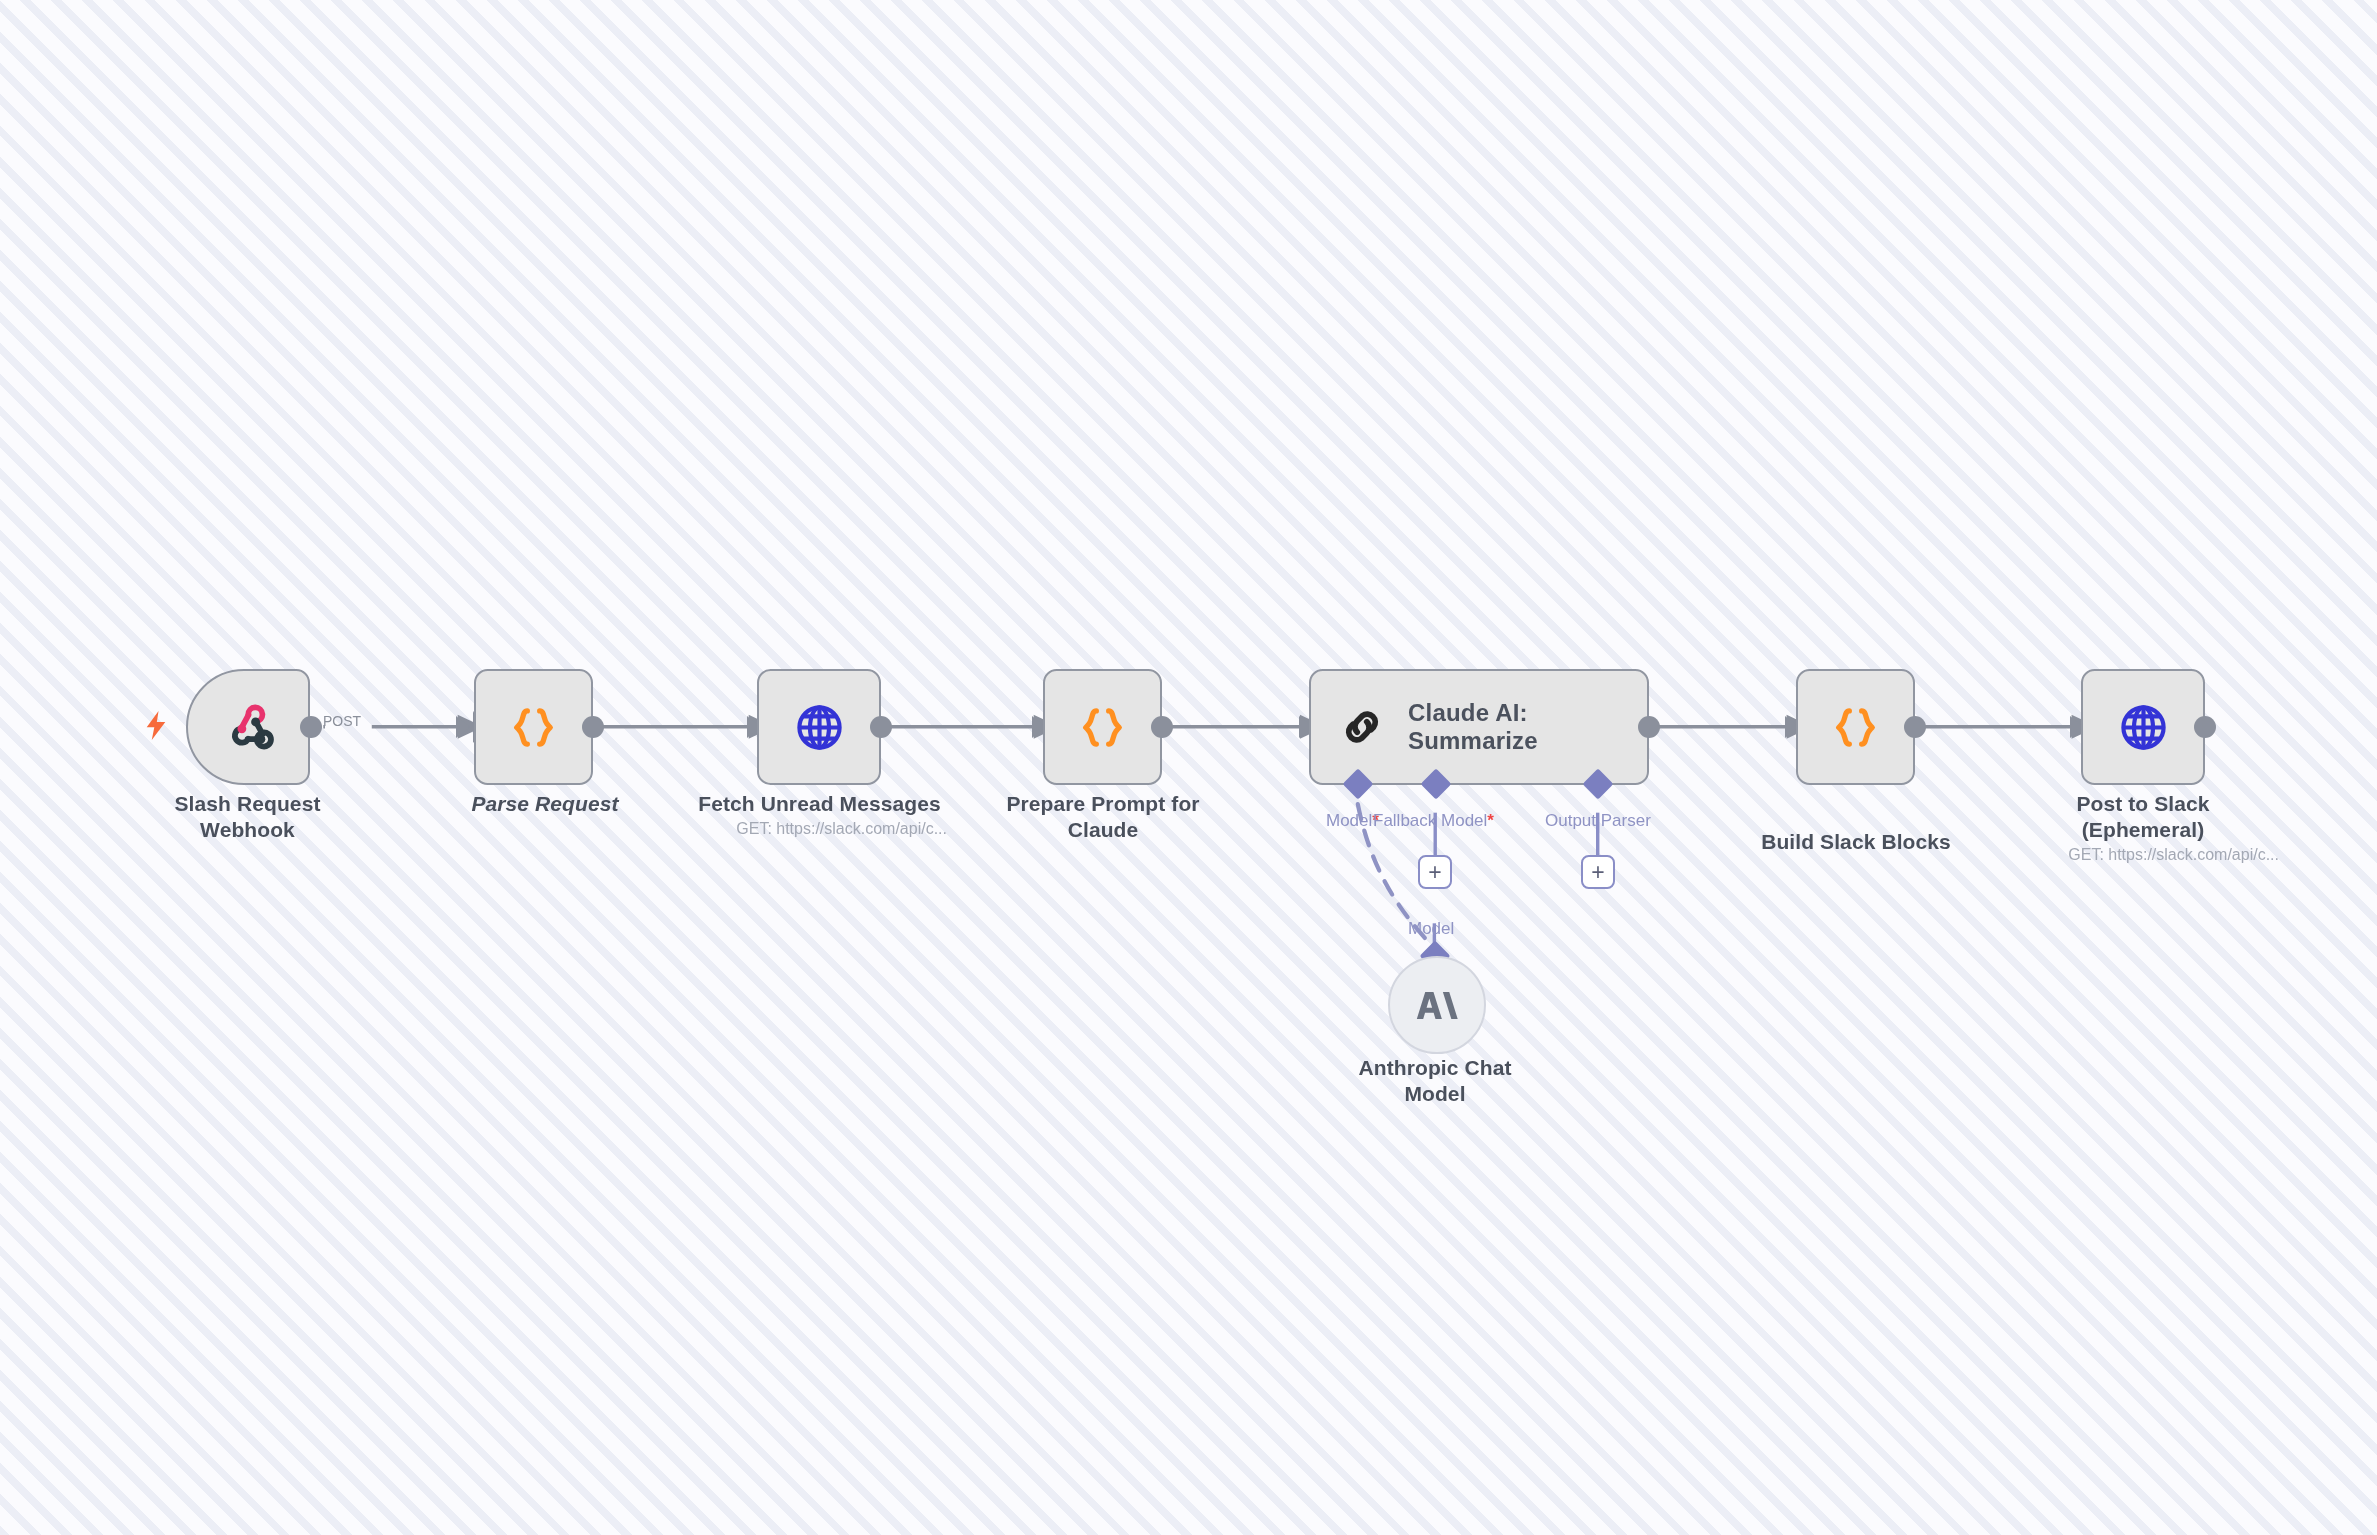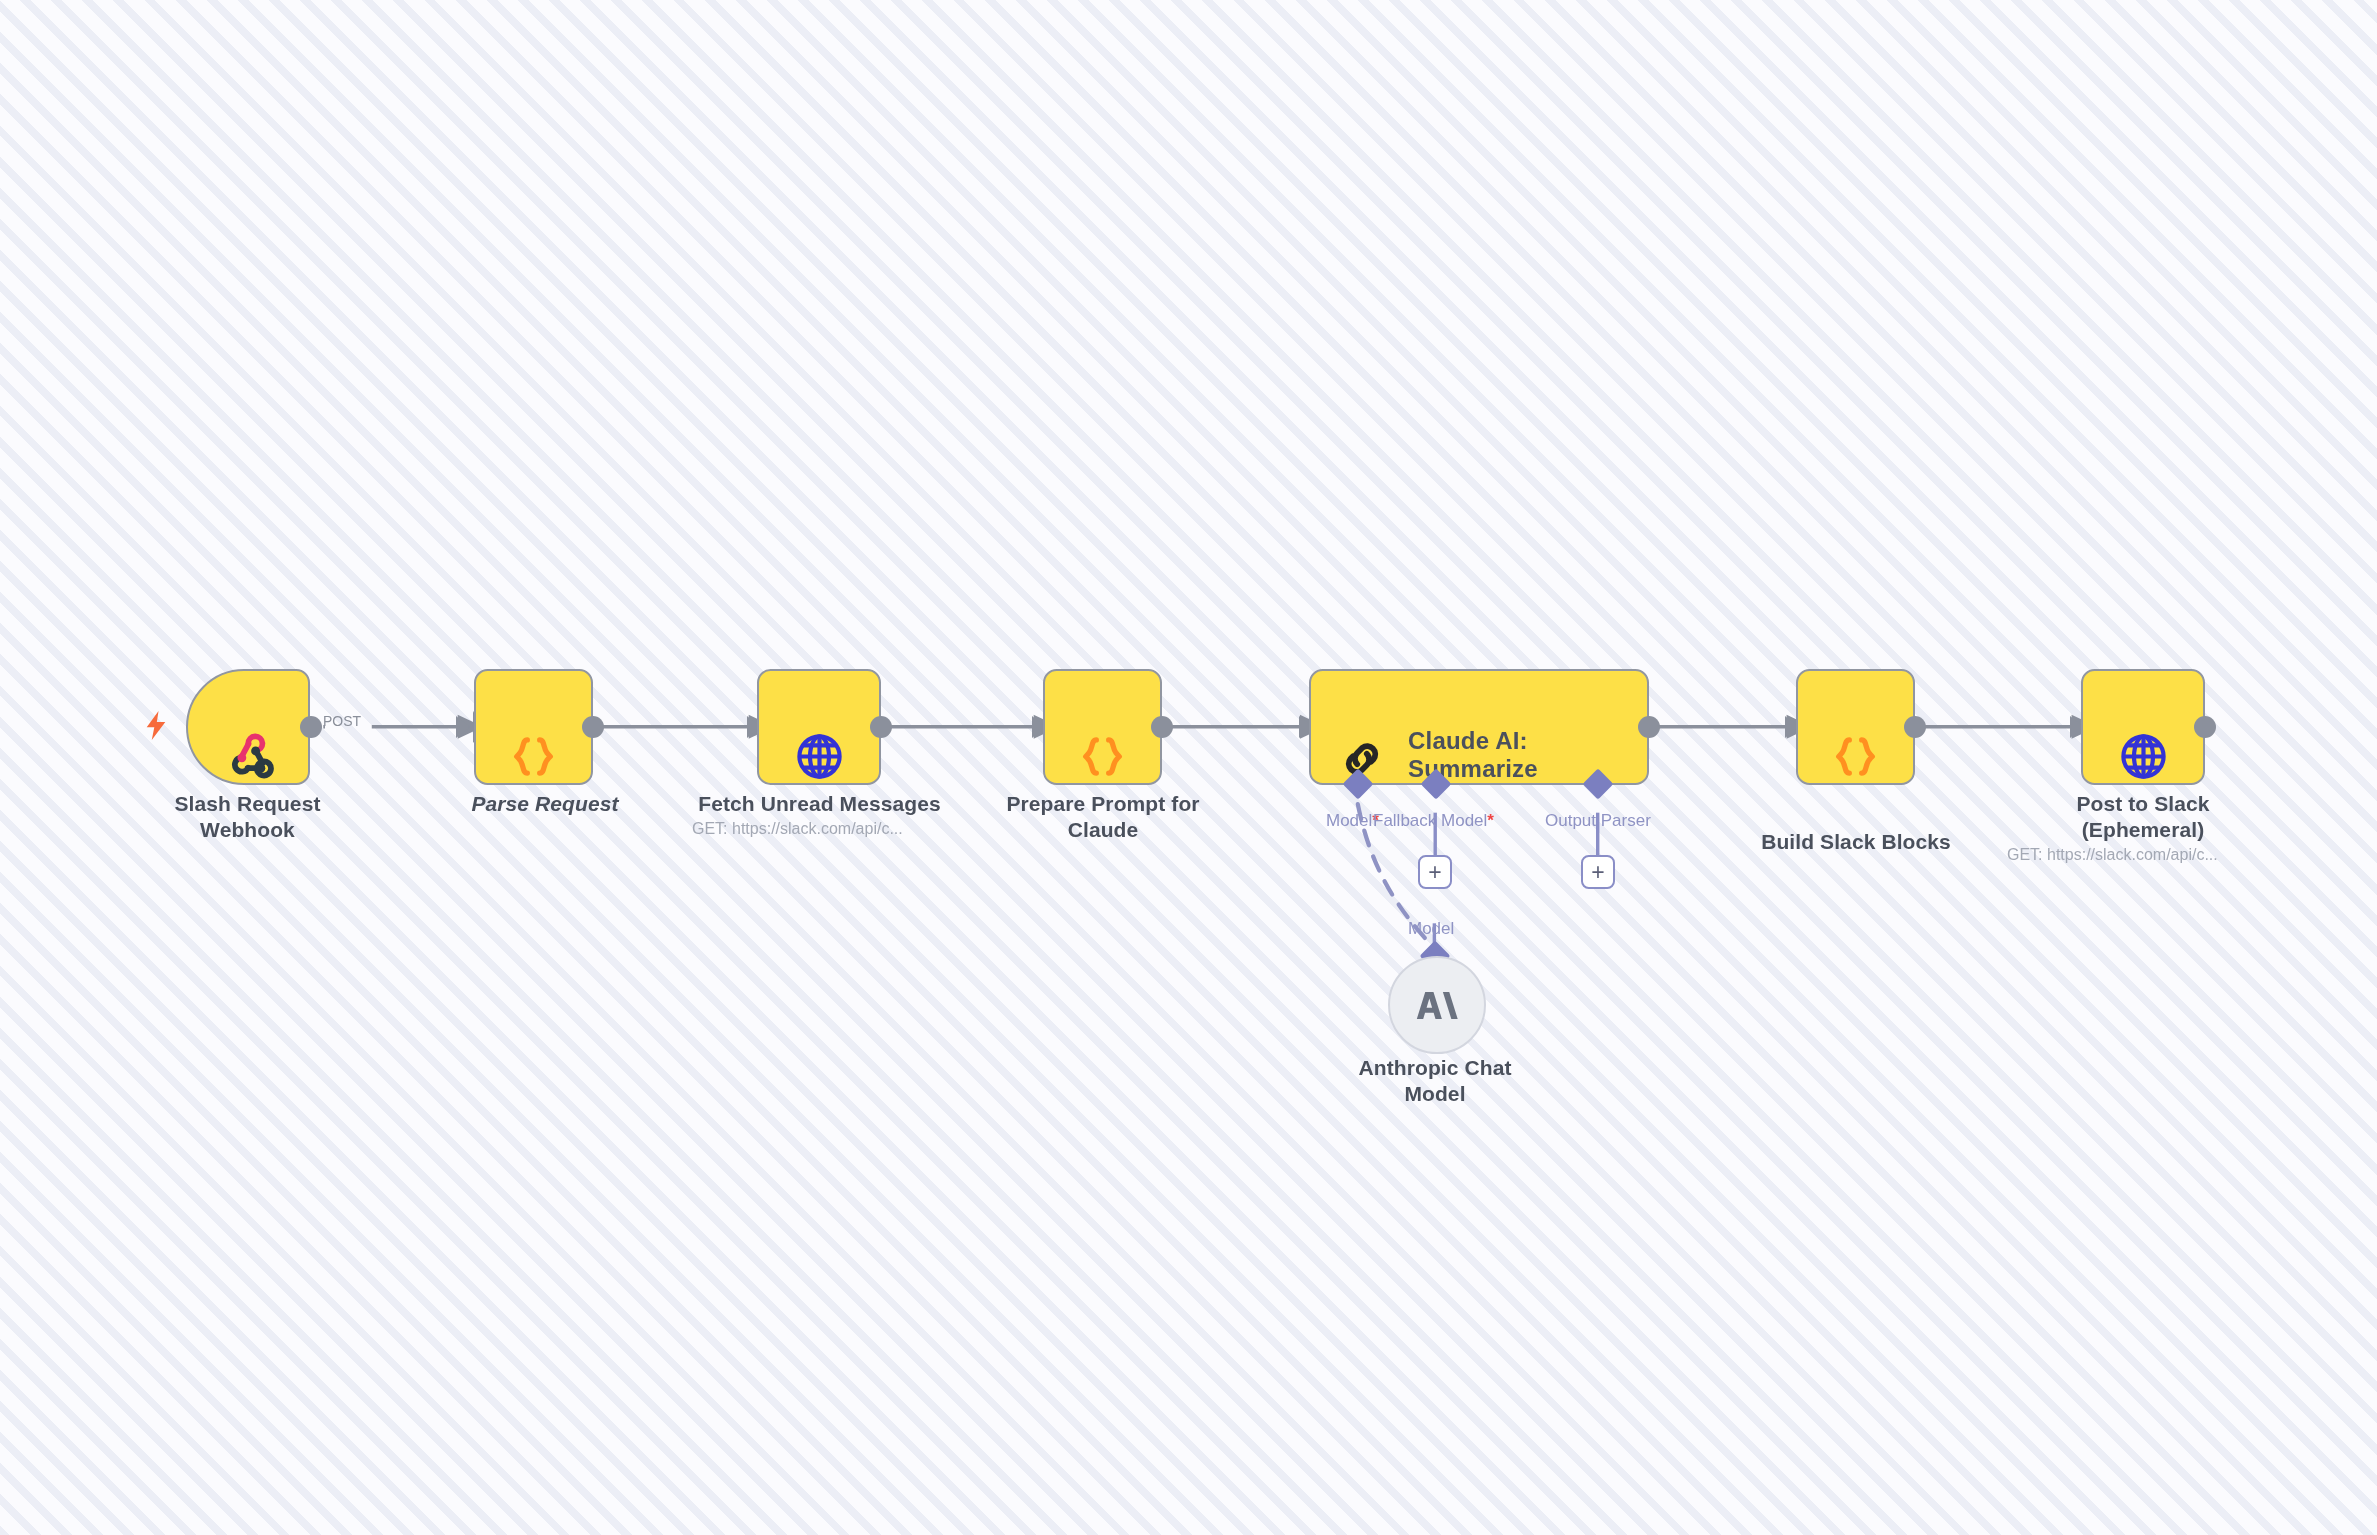--- a/index.html
+++ b/index.html
@@ -10,30 +10,30 @@
     background-image:repeating-linear-gradient(45deg,
        #eceef6 0px, #eceef6 7.7px,
        #fbfbfe 7.7px, #fbfbfe 22px);
   }
   #canvas{position:relative;width:2377px;height:1536px;}
 
   
   #edges{position:absolute;left:0;top:0;width:2377px;height:1536px;pointer-events:none;}
 
   
-  .node{position:absolute;box-sizing:border-box;background:#fde047;
+  .node{position:absolute;box-sizing:border-box;background:#e5e5e5;
         border:2.6px solid #9196a1;border-radius:13.6px;
-        display:flex;align-items:flex-end;justify-content:center;}
+        display:flex;align-items:center;justify-content:center;}
   .node.trigger{border-top-left-radius:58px;border-bottom-left-radius:58px;}
   .node.wide{justify-content:flex-start;}
 
   .nodelabel{position:absolute;text-align:center;color:#4a505c;
              font-size:21px;font-weight:600;line-height:25.5px;
              letter-spacing:0.1px;white-space:pre-line;}
-  .nodesub{position:absolute;text-align:left;color:#a3a8b4;
+  .nodesub{position:absolute;text-align:right;color:#a3a8b4;
            font-size:16px;font-weight:400;line-height:20.4px;white-space:nowrap;}
 
   
   .out-dot{position:absolute;width:22px;height:22px;border-radius:50%;
            background:#8b909c;}
   .in-port{position:absolute;width:11px;height:32px;background:#8b909c;border-radius:1.7px;}
   .in-arrow{position:absolute;width:0;height:0;
             border-top:11px solid transparent;border-bottom:11px solid transparent;
             border-left:14.5px solid #8b909c;}
 

